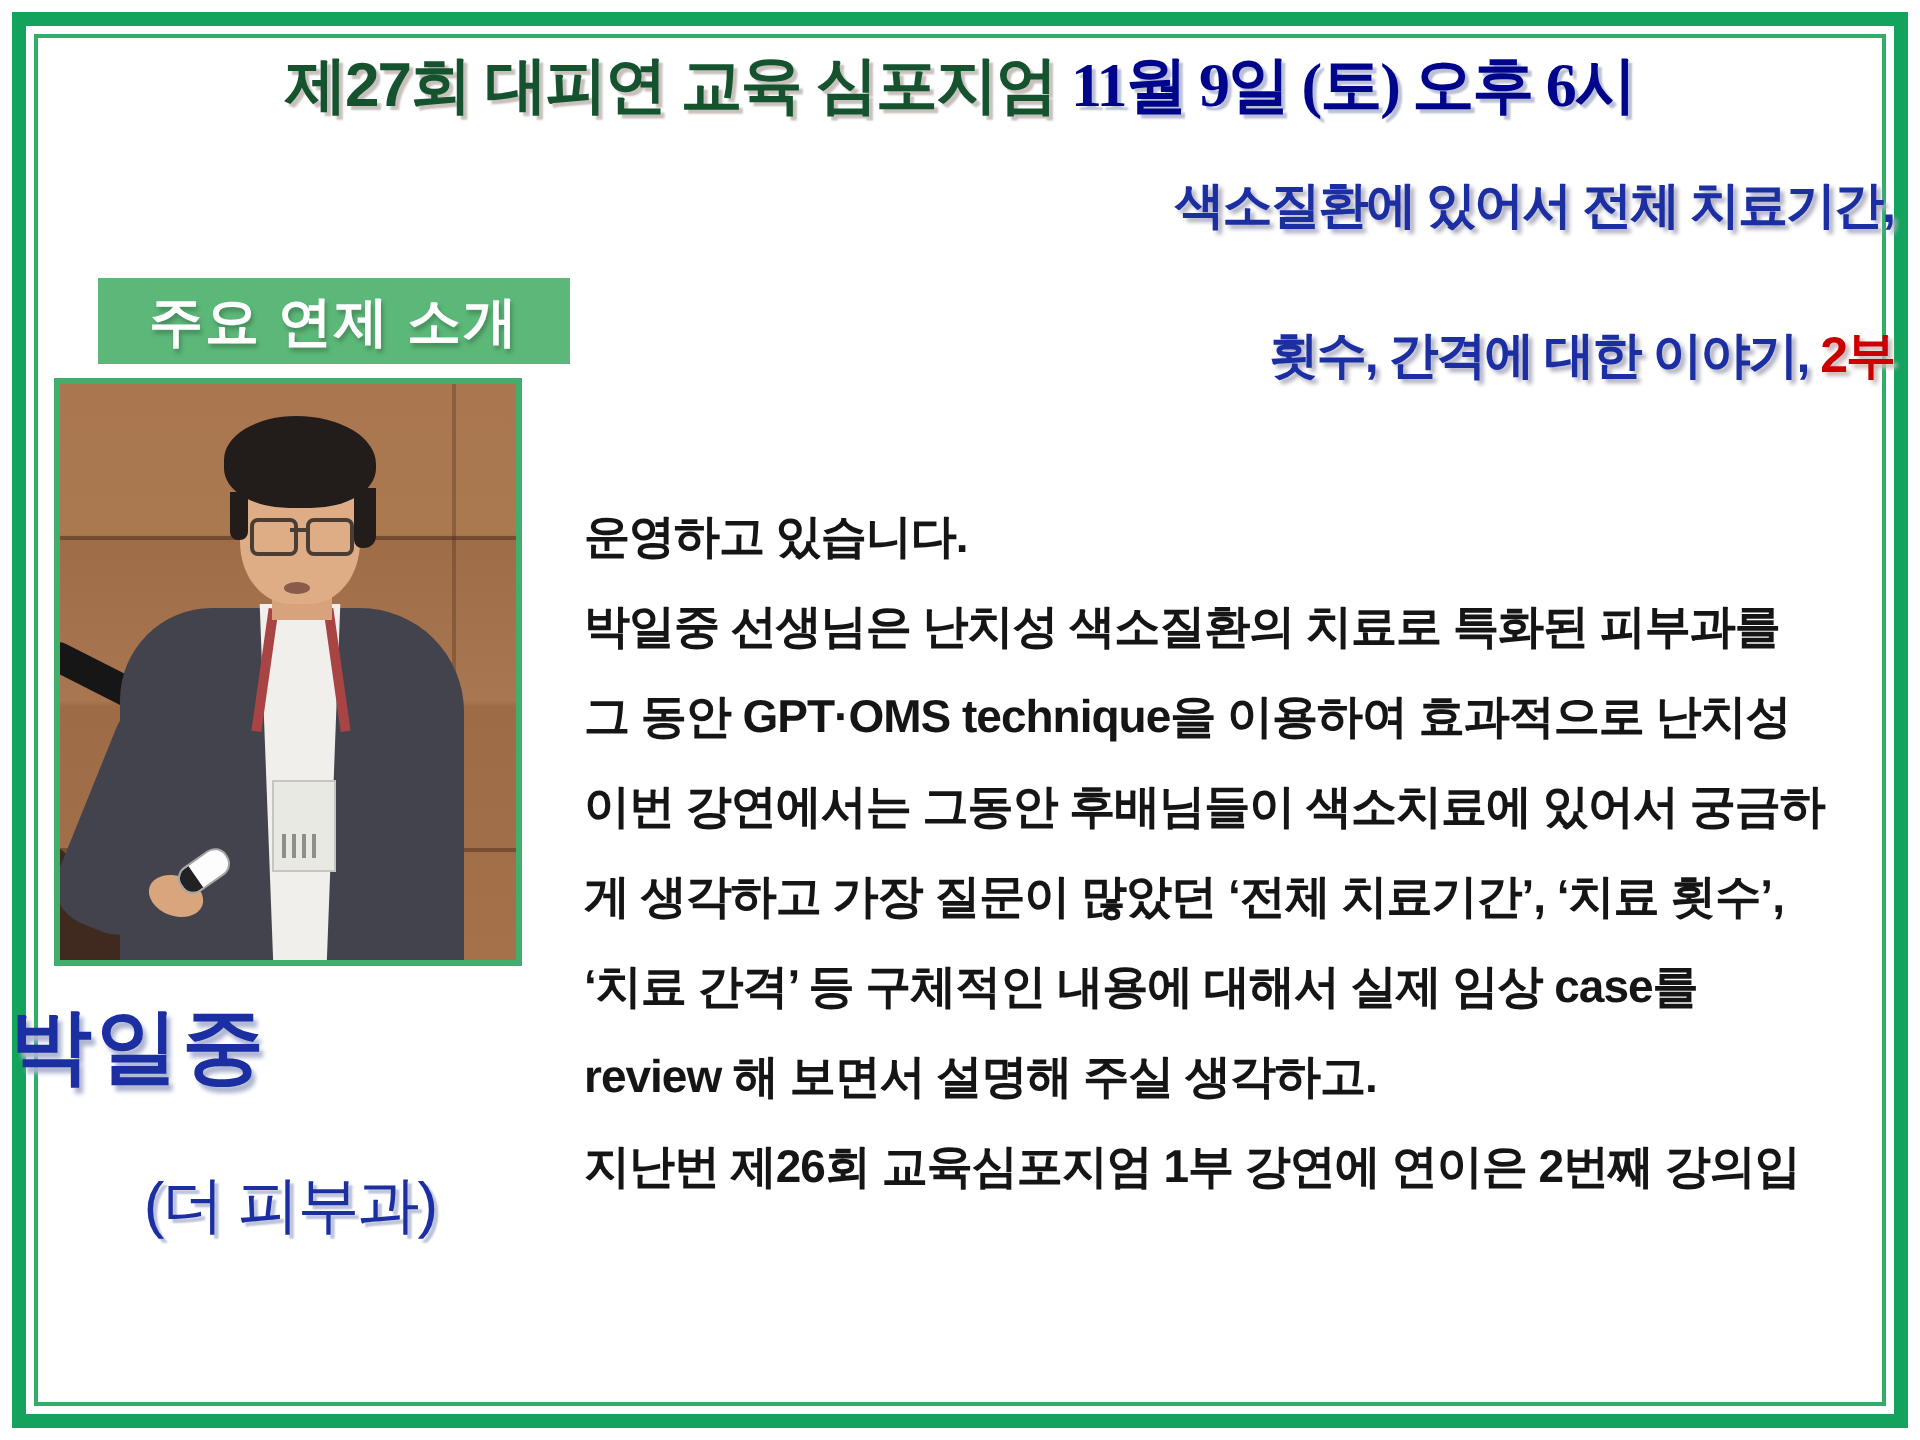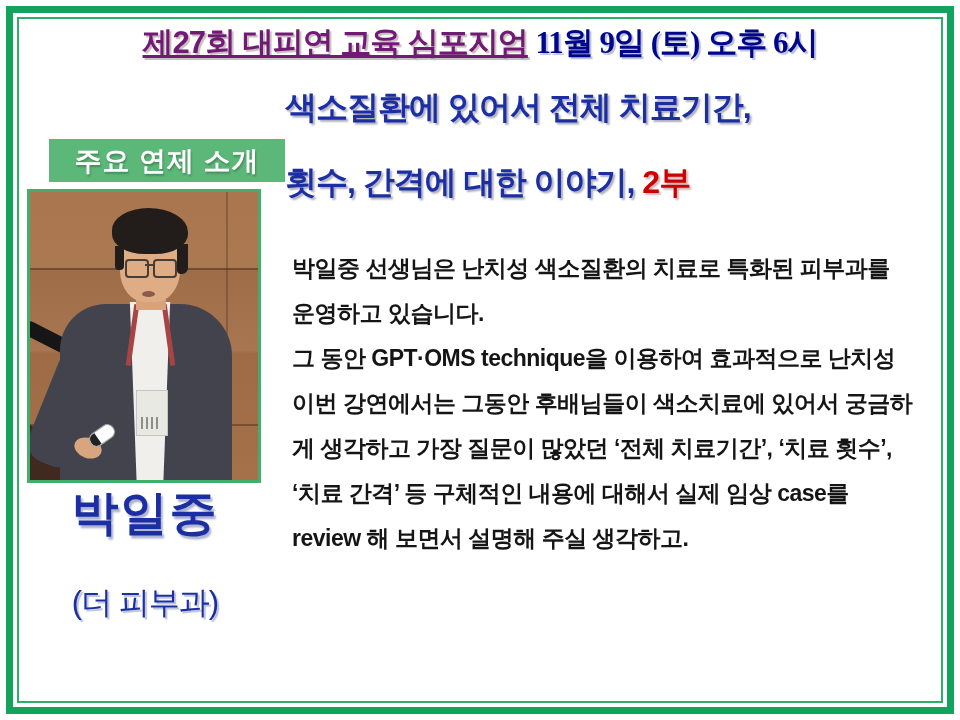--- a/index.html
+++ b/index.html
@@ -11,21 +11,21 @@
 
   
   .frame-outer { position:absolute; left:6px; top:6px; right:6px; bottom:6px;
     border:7px solid #14a35c; pointer-events:none; }
   .frame-inner { position:absolute; left:17px; top:17px; right:17px; bottom:17px;
     border:2px solid #2fae68; pointer-events:none; }
 
   
   .event-title { position:absolute; top:22px; left:0; width:100%; text-align:center;
     font-size:31px; font-weight:bold; letter-spacing:-1px; white-space:nowrap; }
-  .event-title .t-red  { color:#701a75; text-shadow:2px 2px 1px #c9c0bd;text-decoration:underline; }
+  .event-title .t-red  { color:#14532d; text-shadow:2px 2px 1px #c9c0bd; }
   .event-title .t-blue { color:#00068c; text-shadow:2px 2px 1px #bcc0d6;font-family:Liberation Serif, serif; }
 
   
   .badge { position:absolute; left:30px; top:139px; width:236px; height:43px;
     background:#5cb878; color:#ffffff; font-size:27px; font-weight:bold;
     display:flex; align-items:center; justify-content:center; letter-spacing:1px;
     text-shadow:1px 2px 2px rgba(52,104,70,0.55);margin-left:19px; }
 
   .photo { position:absolute; left:27px; top:189px; width:228px; height:288px;
     border:3px solid #43ae6b; overflow:hidden;
@@ -60,30 +60,30 @@
   .lens-l  { left:95px;  top:67px; width:20px; height:15px; border:2px solid #4a3d33; border-radius:4px; }
   .lens-r  { left:123px; top:67px; width:20px; height:15px; border:2px solid #4a3d33; border-radius:4px; }
   .bridge  { left:115px; top:72px; width:8px; height:2px; background:#4a3d33; }
   .mouth   { left:112px; top:99px; width:13px; height:6px; background:#8a5a4a; border-radius:50%; }
   .hand    { left:44px; top:246px; width:28px; height:20px; background:#d9a57c;
              border-radius:50%; transform:rotate(20deg); }
   .clicker { left:58px; top:236px; width:26px; height:13px; background:#fdfdfd;
              border:1px solid #a5a5a5; border-radius:7px; transform:rotate(-35deg); overflow:hidden; }
   .clicker-tip { left:0; top:0; width:8px; height:13px; background:#222; }
 
-  .speaker-name { position:absolute; left:5px; top:482px; width:280px; text-align:center;
-    font-size:47px; font-weight:bold; color:#1b2fa3; letter-spacing:2px;
+  .speaker-name { position:absolute; left:5px; top:496px; width:280px; 
+    font-size:41px; font-weight:bold; color:#1b2fa3; letter-spacing:2px;
     text-shadow:2px 3px 2px #adb4cf; }
   .speaker-affiliation { position:absolute; left:5px; top:582px; width:280px; text-align:center;
     font-size:31px; font-weight:normal; color:#1b2fa3; letter-spacing:-1px;
     text-shadow:2px 2px 1px #bcc2d8; }
 
   
-  .lecture-title { position:absolute; left:285px; width:662px; text-align:left;
-    font-size:32px; font-weight:bold; color:#1b2fa3; letter-spacing:-1px; white-space:nowrap;
+  .lecture-title { position:absolute; left:285px; width:662px; text-align:right;
+    font-size:25px; font-weight:bold; color:#1b2fa3; letter-spacing:-1px; white-space:nowrap;
     text-shadow:2px 2px 2px #ababbd; }
   .lt-line1 { top:86px; }
   .lt-line2 { top:161px; }
   .lt-part2 { color:#cc0000; text-shadow:2px 2px 2px #c9b6b6; }
 
   .body-text { position:absolute; left:292px; top:246px; width:656px;
     font-size:23px; font-weight:600; color:#151515; letter-spacing:-0.5px; }
   .body-line { height:45px; line-height:45px; white-space:nowrap; }
 </style>
 </head>
@@ -135,22 +135,23 @@
   <div class="speaker-name">박일중</div>
   <div class="speaker-affiliation">(더 피부과)</div>
 
   <div class="lecture-title lt-line1">색소질환에 있어서 전체 치료기간,</div>
   <div class="lecture-title lt-line2">
     <span>횟수, 간격에 대한 이야기, </span>
     <span class="lt-part2">2부</span>
   </div>
 
   <div class="body-text">
+    <div class="body-line">운영하고 있습니다.</div>
     <div class="body-line">박일중 선생님은 난치성 색소질환의 치료로 특화된 피부과를</div>
-    <div class="body-line">운영하고 있습니다.</div>
     <div class="body-line">그 동안 GPT·OMS technique을 이용하여 효과적으로 난치성</div>
     <div class="body-line">이번 강연에서는 그동안 후배님들이 색소치료에 있어서 궁금하</div>
     <div class="body-line">게 생각하고 가장 질문이 많았던 ‘전체 치료기간’, ‘치료 횟수’,</div>
     <div class="body-line">‘치료 간격’ 등 구체적인 내용에 대해서 실제 임상 case를</div>
     <div class="body-line">review 해 보면서 설명해 주실 생각하고.</div>
+    <div class="body-line">지난번 제26회 교육심포지엄 1부 강연에 연이은 2번째 강의입</div>
   </div>
 
 </div>
 
 </body></html>

